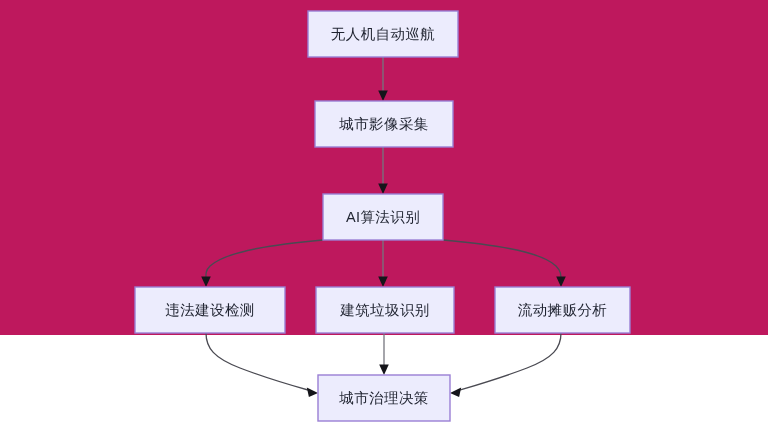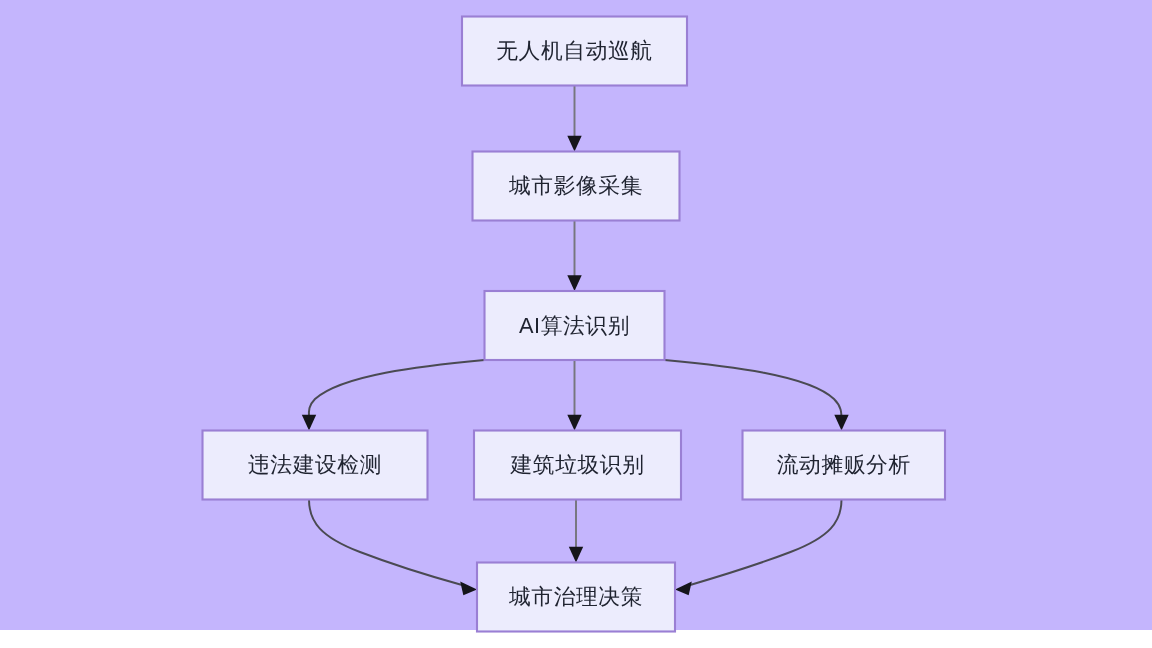--- a/index.html
+++ b/index.html
@@ -9,22 +9,22 @@
   }
   body {
     width: 768px;
     height: 432px;
     overflow: hidden;
     font-family: "Liberation Sans", "DejaVu Sans", sans-serif;
   }
   #flowchart-root {
     position: relative;
     width: 768px;
-    height: 420px;
-    background: #c4b5fd;
+    height: 335px;
+    background: #be185d;
   }
   svg.diagram {
     display: block;
     width: 768px;
     height: 432px;
   }
   .node-box {
     fill: #ececfd;
     stroke: #9a7fd4;
     stroke-width: 1.4;

